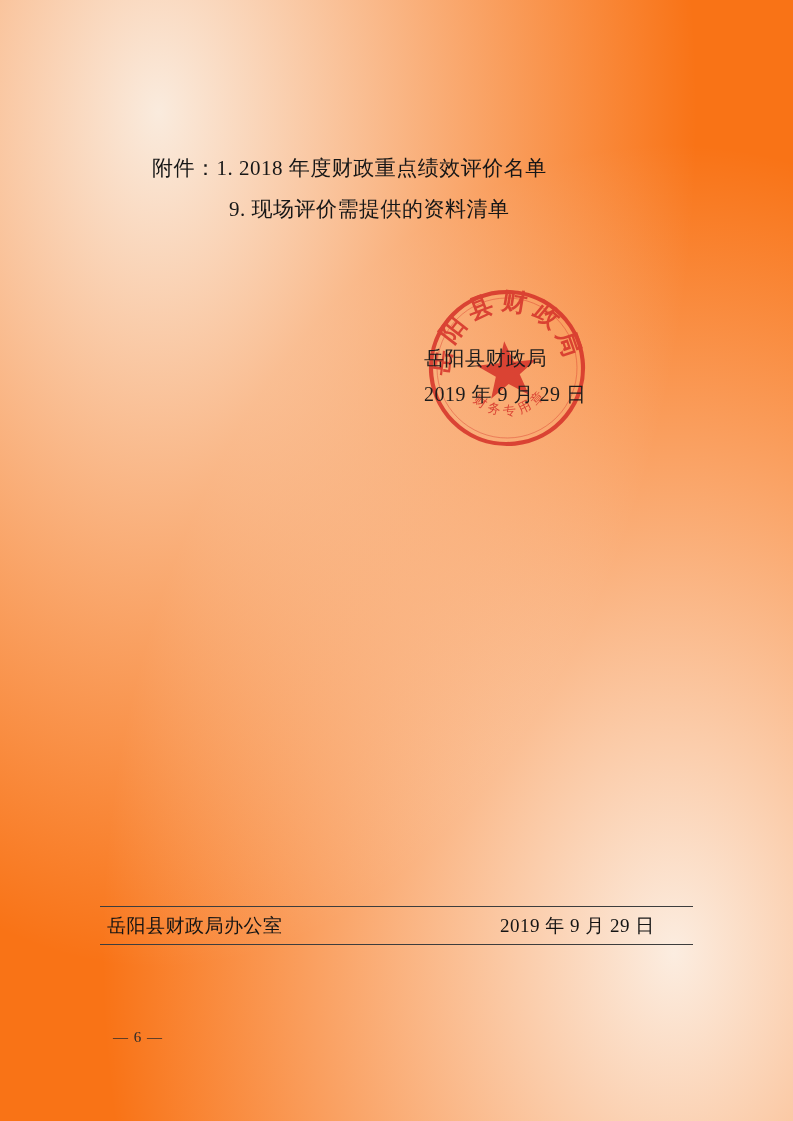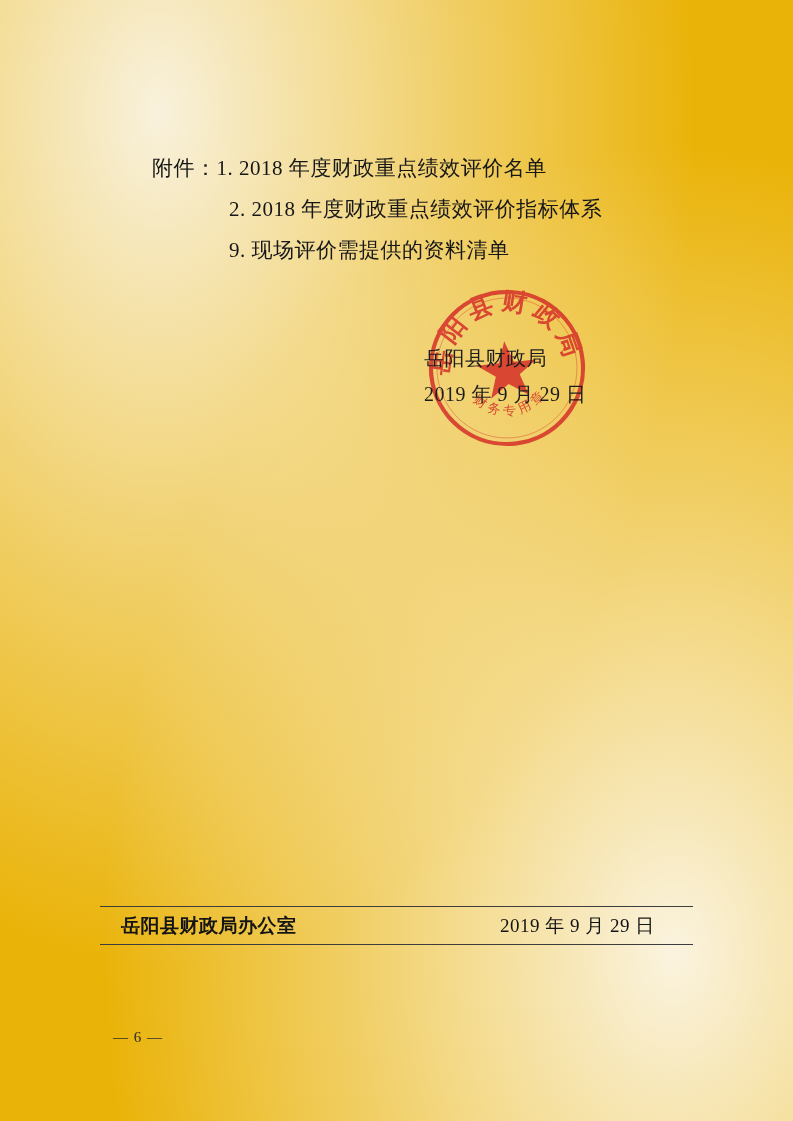--- a/index.html
+++ b/index.html
@@ -12,21 +12,21 @@
     height: 1121px;
     position: relative;
     font-family: "Liberation Serif", "DejaVu Serif", serif;
     color: #1a1a1a;
     overflow: hidden;
   }
 
   .page {
     position: absolute;
     inset: 0;
-    background: #eab308;
+    background: #f97316;
   }
 
   
   .paper-tint {
     position: absolute;
     inset: 0;
     background:
       radial-gradient(ellipse at 20% 10%, rgba(250,248,243,0.9), rgba(255,255,255,0) 60%),
       radial-gradient(ellipse at 85% 85%, rgba(252,250,246,0.9), rgba(255,255,255,0) 60%);
     pointer-events: none;
@@ -92,25 +92,25 @@
   .footer-rule-bottom {
     position: absolute;
     left: 100px;
     top: 944px;
     width: 593px;
     height: 1px;
     background: #3d3d3d;
   }
   .footer-left {
     position: absolute;
-    left: 121px;
+    left: 107px;
     top: 913px;
     font-size: 19px;
     letter-spacing: 0.5px;
-    font-weight: 700;
+    font-weight: 400;
     color: #141414;
     white-space: nowrap;
   }
   .footer-right {
     position: absolute;
     left: 500px;
     top: 913px;
     font-size: 19px;
     letter-spacing: 0.5px;
     color: #141414;
@@ -128,23 +128,20 @@
 </style>
 </head>
 <body>
 
 <div class="page">
   <div class="paper-tint"></div>
 
   <div class="attachments">
     <div class="att-line">
       <span class="att-label">附件：</span><span>1. 2018 年度财政重点绩效评价名单</span>
-    </div>
-    <div class="att-line">
-      <span class="att-indent"></span><span>2. 2018 年度财政重点绩效评价指标体系</span>
     </div>
     <div class="att-line">
       <span class="att-indent"></span><span>9. 现场评价需提供的资料清单</span>
     </div>
   </div>
 
   <div class="seal">
     <svg width="166" height="166" viewBox="0 0 166 166" xmlns="http://www.w3.org/2000/svg">
       <defs>
         <path id="topArc" d="M 25,83 A 58,58 0 0 1 141,83" fill="none"></path>

